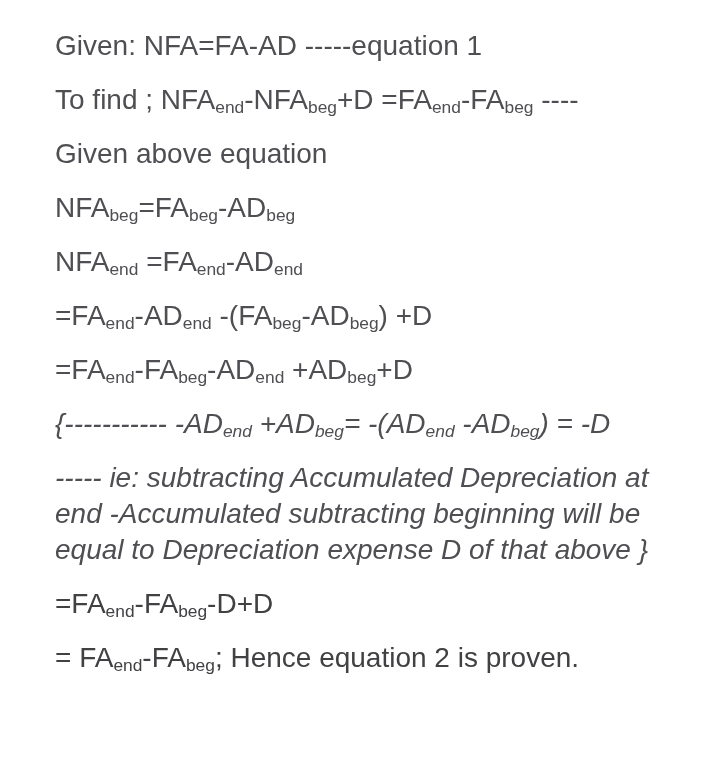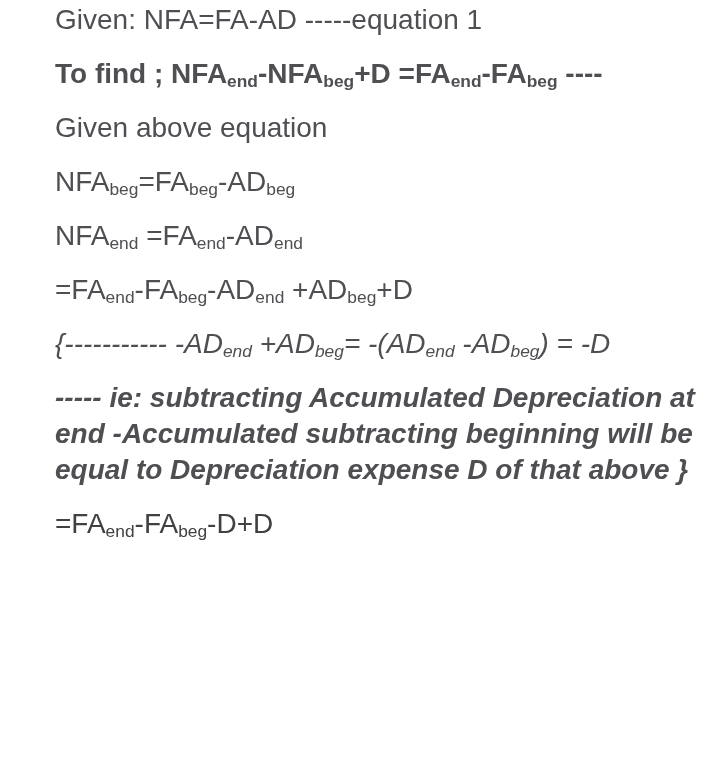--- a/index.html
+++ b/index.html
@@ -6,47 +6,49 @@
     --bg: #ffffff;
     --fg: #4f4f53;
     --fg-bold: #414144;
   }
   * { box-sizing: border-box; }
   html, body { margin: 0; padding: 0; background: var(--bg); }
   .doc {
     width: 718px;
     height: 763px;
     background: var(--bg);
-    padding: 2px 8px 0 55px;
+    padding: 28px 8px 0 55px;
     overflow: hidden;
     font-family: "Liberation Sans", sans-serif;
   }
   p.line {
     margin: 0 0 18px 0;
     font-size: 28px;
     line-height: 36px;
     color: var(--fg);
     white-space: nowrap;
   }
-  p.line.wrap { white-space: normal; font-weight: bold; }
+  p.line.wrap { white-space: normal; }
   p.line.italic { font-style: italic; }
   p.line.bold  { font-weight: normal; color: var(--fg-bold); }
   sub {
     font-size: 0.62em;
     line-height: 0;
     vertical-align: -0.22em;
     letter-spacing: 0;
   }
 </style>
 </head>
 <body>
 
 <div class="doc">
   <p class="line"><span>Given: NFA=FA-AD -----equation 1</span></p>
   <p class="line wrap"><span>To find ; NFA</span><sub>end</sub><span>-NFA</span><sub>beg</sub><span>+D =FA</span><sub>end</sub><span>-FA</span><sub>beg</sub><span> ----</span><br></p>
   <p class="line"><span>Given above equation</span></p>
   <p class="line"><span>NFA</span><sub>beg</sub><span>=FA</span><sub>beg</sub><span>-AD</span><sub>beg</sub></p>
   <p class="line"><span>NFA</span><sub>end</sub><span> =FA</span><sub>end</sub><span>-AD</span><sub>end</sub></p>
+  <p class="line"><span>=FA</span><sub>end</sub><span>-AD</span><sub>end</sub><span> -(FA</span><sub>beg</sub><span>-AD</span><sub>beg</sub><span>) +D</span></p>
   <p class="line"><span>=FA</span><sub>end</sub><span>-FA</span><sub>beg</sub><span>-AD</span><sub>end</sub><span> +AD</span><sub>beg</sub><span>+D</span></p>
   <p class="line italic"><span>{----------- -AD</span><sub>end</sub><span> +AD</span><sub>beg</sub><span>= -(AD</span><sub>end</sub><span> -AD</span><sub>beg</sub><span>) = -D</span></p>
   <p class="line italic wrap"><span>----- ie: subtracting Accumulated Depreciation at</span><br><span>end -Accumulated subtracting beginning will be</span><br><span>equal to Depreciation expense D of that above }</span></p>
   <p class="line bold"><span>=FA</span><sub>end</sub><span>-FA</span><sub>beg</sub><span>-D+D</span></p>
+  <p class="line bold"><span>= FA</span><sub>end</sub><span>-FA</span><sub>beg</sub><span>; Hence equation 2 is proven.</span></p>
 </div>
 
 </body></html>

